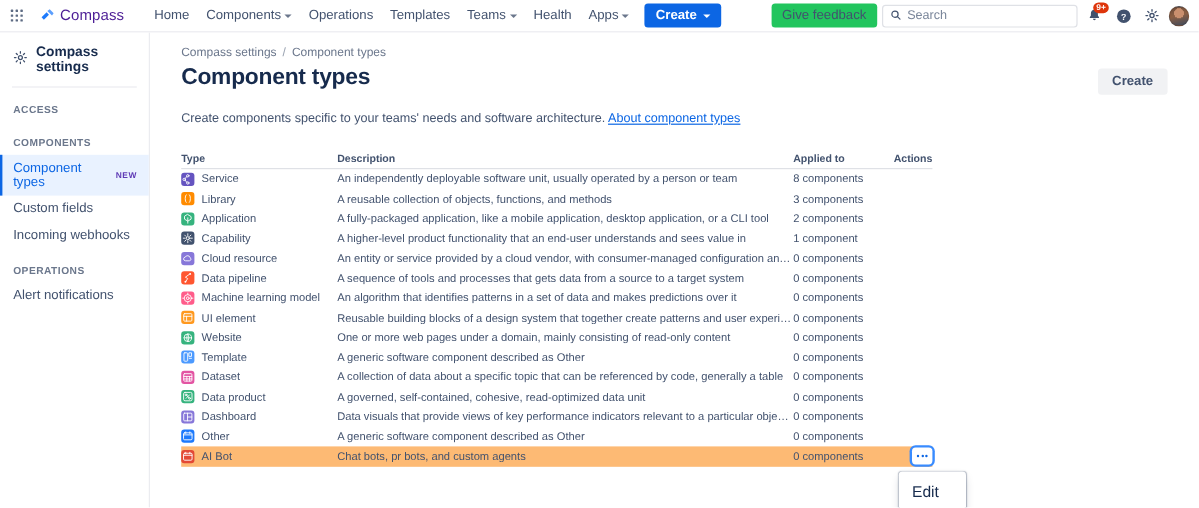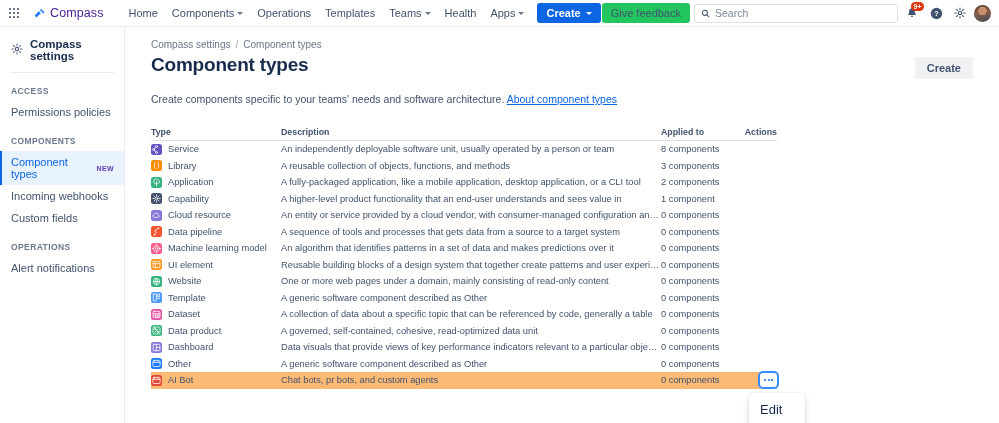--- a/index.html
+++ b/index.html
@@ -47,21 +47,21 @@
     padding: 4px 9px; border-radius:3px; cursor:pointer; margin-left:6px;
   }
   .create-btn .caret { border-top-color:#fff; }
 
   .topright { margin-left: auto; display: flex; align-items: center; gap: 4px; }
   .feedback-btn {
     font-size: 11px; font-weight: 500; color: #42526e;
     background: #22c55e; padding: 4px 9px; border-radius: 3px; cursor: pointer; white-space:nowrap;
   }
   .searchbox {
-    width: 204px; height: 19px; border: 1px solid #dfe1e6; border-radius: 3px;
+    width: 163px; height: 19px; border: 1px solid #dfe1e6; border-radius: 3px;
     display: flex; align-items: center; gap: 5px; padding: 0 6px; background:#fff; cursor:text;
   }
   .searchbox input {
     border: none; outline: none; font-size: 10.5px; color:#172b4d;
     font-family: "Liberation Sans", sans-serif; width: 100%; background: transparent;
   }
   .searchbox input::placeholder { color: #7a869a; }
 
   .icon-btn { width: 20px; height: 20px; display:flex; align-items:center; justify-content:center; border-radius:50%; cursor:pointer; position:relative;}
   .notif-badge {
@@ -273,34 +273,31 @@
         <svg width="12" height="12" viewBox="0 0 16 16" fill="none" stroke="#42526e" stroke-width="1.4">
           <circle cx="8" cy="8" r="2.2"></circle>
           <path d="M8 1.4v1.7M8 12.9v1.7M1.4 8h1.7M12.9 8h1.7M3.4 3.4l1.2 1.2M11.4 11.4l1.2 1.2M12.6 3.4l-1.2 1.2M4.6 11.4l-1.2 1.2" stroke-linecap="round"></path>
         </svg>
       </span>
       <span class="sb-head-label">Compass settings</span>
     </div>
     <div class="sb-divider"></div>
 
     <div class="sb-section">Access</div>
-    <div class="sb-item">
-      <span>Permissions policies</span>
-    </div>
 
     <div class="sb-section">Components</div>
     <div class="sb-item active">
       <span>Component types</span>
       <span class="new-badge">NEW</span>
     </div>
     <div class="sb-item">
+      <span>Custom fields</span>
+    </div>
+    <div class="sb-item">
       <span>Incoming webhooks</span>
-    </div>
-    <div class="sb-item">
-      <span>Custom fields</span>
     </div>
 
     <div class="sb-section">Operations</div>
     <div class="sb-item">
       <span>Alert notifications</span>
     </div>
   </div>
 
   <div class="main">
     <div class="main-inner">

